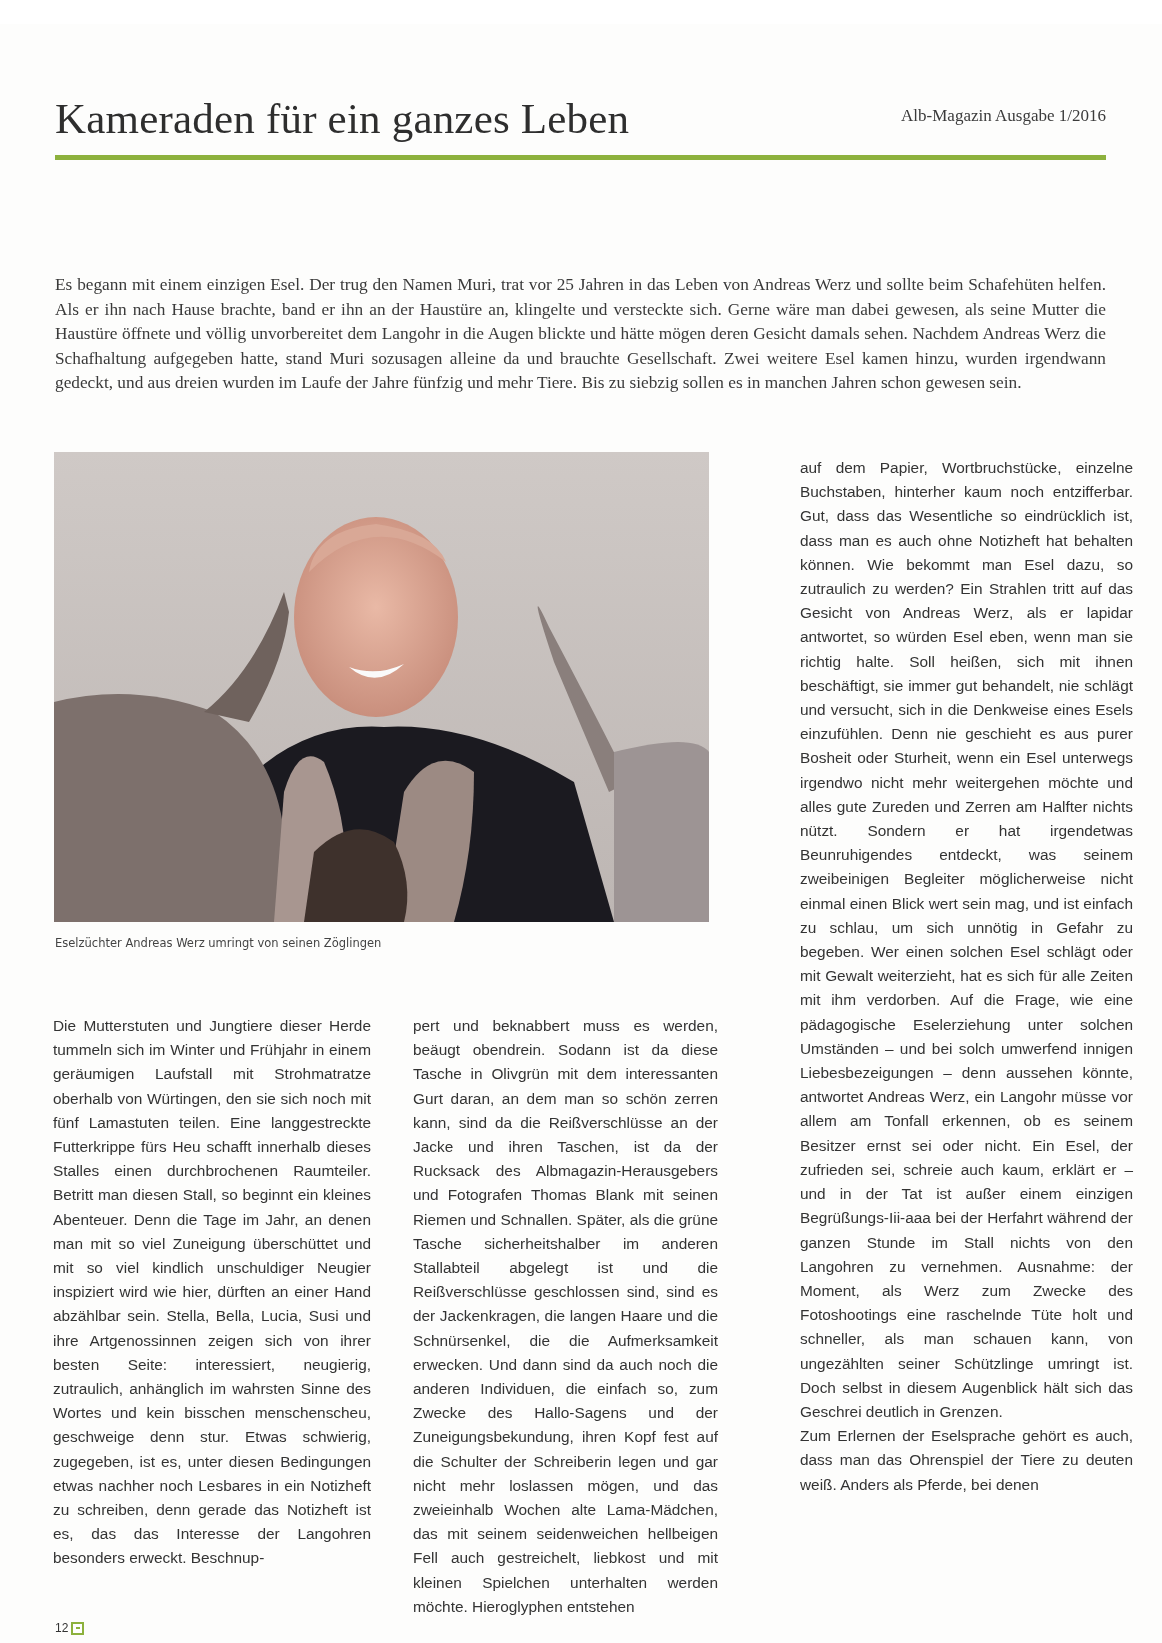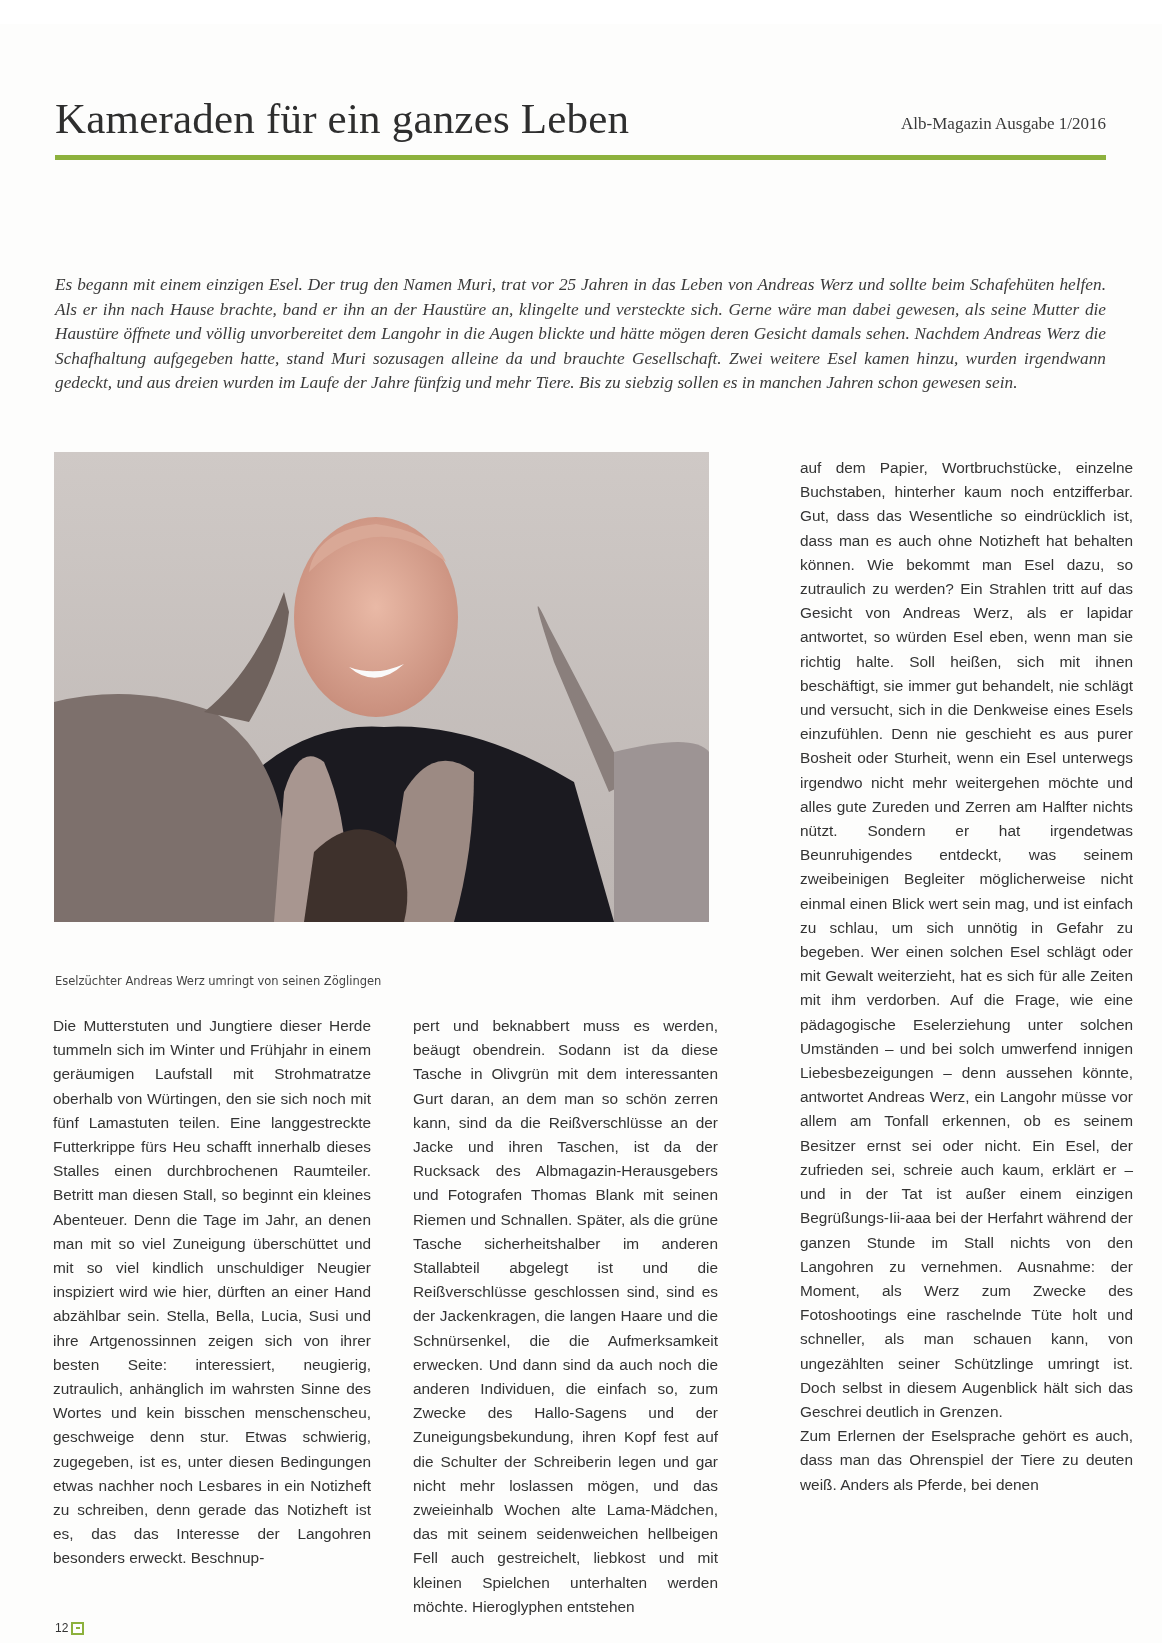--- a/index.html
+++ b/index.html
@@ -4,44 +4,44 @@
   <style>
     html, body { margin: 0; padding: 0; background: #ffffff; }
     body { width: 1162px; height: 1643px; position: relative; overflow: hidden; }
     .page { position: absolute; left: 0; top: 0; width: 1162px; height: 1643px; background: #fdfdfc; margin-top: 24px; }
     .header-title {
       position: absolute; left: 55px; top: 70px;
       font-family: "Liberation Serif", "DejaVu Serif", serif;
       font-size: 43px; color: #2e2e2e; letter-spacing: 0.2px; white-space: nowrap;
     }
     .issue-label {
-      position: absolute; right: 56px; top: 90px;
+      position: absolute; right: 56px; top: 82px;
       font-family: "Liberation Serif", "DejaVu Serif", serif;
       font-size: 17px; color: #3b3b3b; white-space: nowrap;
     }
     .green-rule {
       position: absolute; left: 55px; top: 131px; width: 1051px; height: 5px; background: #8db13d;
     }
     .subtitle {
       position: absolute; left: 55px; top: 174px;
       font-family: "Liberation Serif", "DejaVu Serif", serif;
       font-size: 31px; color: #2e2e2e; white-space: nowrap;
     }
     .intro {
       position: absolute; left: 55px; top: 232px; width: 1051px;
       font-family: "Liberation Serif", "DejaVu Serif", serif;
-      font-size: 17.3px; line-height: 24.5px; color: #3a3a3a; text-align: justify; font-style: italic;
+      font-size: 17.3px; line-height: 24.5px; color: #3a3a3a; text-align: justify;
     }
     .photo {
       position: absolute; left: 54px; top: 428px; width: 655px; height: 470px;
       overflow: hidden; background: #c9c3c0;
     }
     .photo svg { width: 100%; height: 100%; display: block; }
     .caption {
-      position: absolute; left: 55px; top: 950px;
+      position: absolute; left: 55px; top: 912px;
       font-family: "DejaVu Sans", sans-serif; font-size: 11.5px; color: #444;
       white-space: nowrap;
     }
     .col {
       position: absolute; font-family: "Liberation Sans", "DejaVu Sans", sans-serif;
       font-size: 15.4px; line-height: 24.2px; color: #333; text-align: justify;
     }
     .col p { margin: 0; }
     .col1 { left: 53px; top: 990px; width: 318px; }
     .col2 { left: 413px; top: 990px; width: 305px; }

